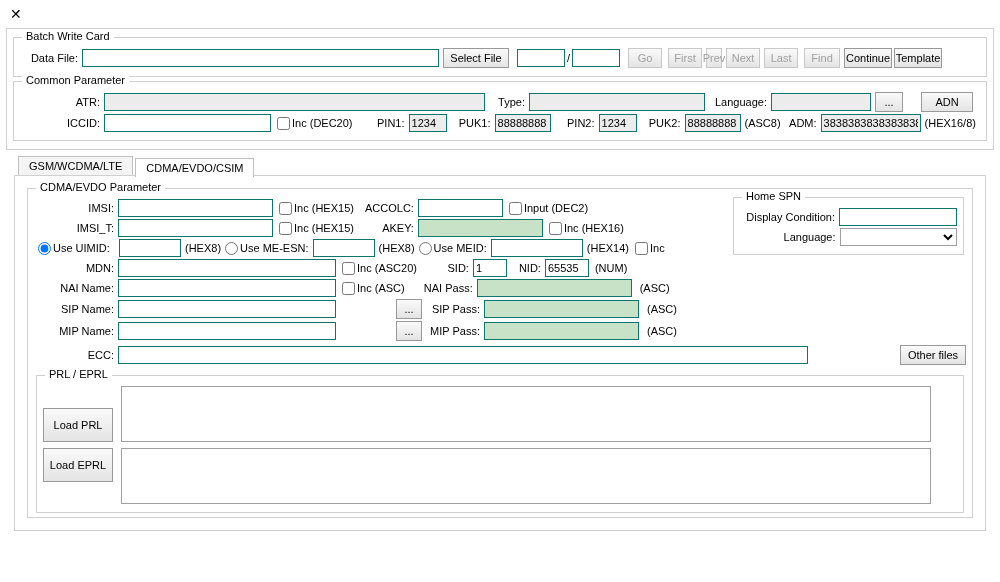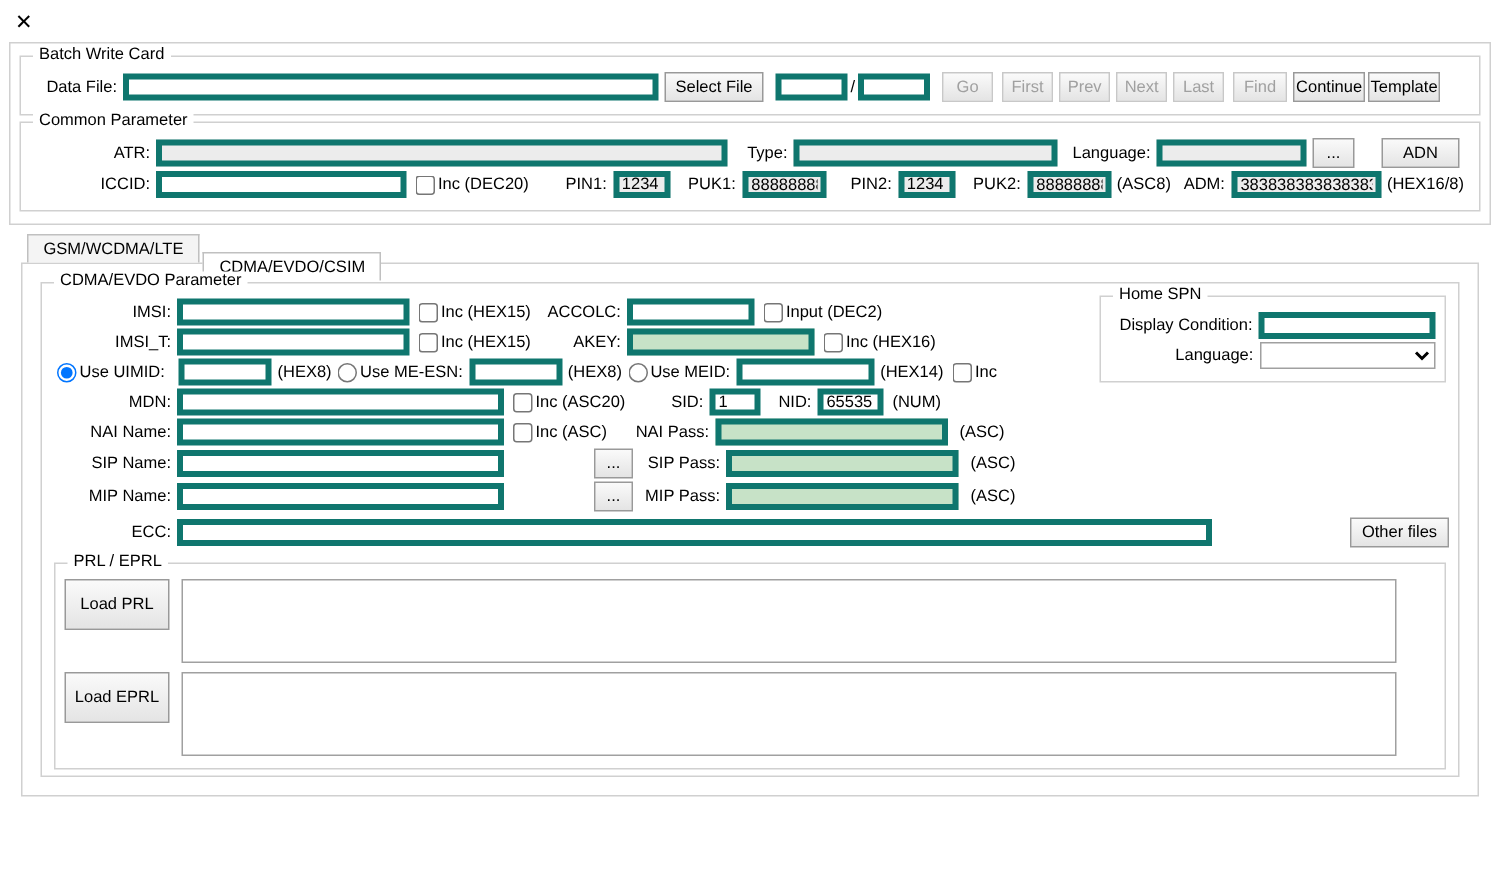--- a/index.html
+++ b/index.html
@@ -3,29 +3,29 @@
 <meta charset="utf-8">
 <style>
 html,body{margin:0;padding:0;font-family:Tahoma,Arial,sans-serif;font-size:11px;background:#fff;color:#000;width:1000px;height:582px;overflow:hidden}
 .titlebar{display:flex;justify-content:space-between;align-items:center;padding:4px 10px 0 10px;height:20px}
 .close-x{font-size:14px;cursor:pointer}
 .outer{border:1px solid #d0d0d0;margin:4px 6px;padding:4px}
 .row{display:flex;align-items:center;margin:2px 0}
 .lbl{text-align:right;padding-right:4px;white-space:nowrap}
 .btn{border:1px solid #999;background:linear-gradient(#fafafa,#e4e4e4);height:20px;display:flex;align-items:center;justify-content:center;font-size:11px;cursor:pointer;box-sizing:border-box}
 .btn.disabled{color:#a0a0a0;border-color:#c8c8c8}
-input[type=text],.txt{border:4px solid #0f766e;height:18px;font-size:11px;padding:0 2px;box-sizing:border-box;background:#fff}
+input[type=text],.txt{border:1px solid #0f766e;height:18px;font-size:11px;padding:0 2px;box-sizing:border-box;background:#fff}
 .txt.ro{background:#ececec}
 .txt.green{background:#c7e2c7}
 select.combo{border:1px solid #a0a0a0;height:20px;background:#1a4fd6;color:#fff}
 .fieldset{border:1px solid #d0d0d0;margin:4px 2px;padding:8px 6px 6px;position:relative}
 .legend{position:absolute;top:-8px;left:8px;background:#fff;padding:0 4px;font-size:11px}
 .tabs{display:flex;margin:6px 0 0 18px}
 .tab{border:1px solid #c0c0c0;border-bottom:none;padding:3px 10px;background:#f4f4f4;margin-right:2px;cursor:pointer}
-.tab.active{background:#fff;position:relative;top:12px}
+.tab.active{background:#fff;position:relative;top:2px}
 .tabpanel{border:1px solid #d0d0d0;margin:0 14px 6px 14px;padding:8px 10px}
 .chk{margin:0 2px 0 6px}
 .radio{margin:0 2px 0 4px}
 .note{white-space:nowrap}
 .ta{border:1px solid #a0a0a0;background:#fff;box-sizing:border-box;overflow-y:scroll;font-size:11px;padding:2px;resize:none}
 .small-combo{border:1px solid #a0a0a0;height:18px;background:#fff}
 </style>
 </head>
 <body>
 
@@ -44,21 +44,21 @@
       <div style="width:4px"></div>
       <div class="btn" style="width:66px">Select File</div>
       <div style="width:8px"></div>
       <input type="text" class="txt" style="width: 48px;">
       <span style="padding:0 2px">/</span>
       <input type="text" class="txt" style="width: 48px;">
       <div style="width:8px"></div>
       <div class="btn disabled" style="width:34px">Go</div>
       <div style="width:6px"></div>
       <div class="btn disabled" style="width:34px">First</div>
-      <div class="btn disabled" style="width:34px;margin-left:4px">Prev</div>
+      <div class="btn disabled" style="width:16px;margin-left:4px">Prev</div>
       <div class="btn disabled" style="width:34px;margin-left:4px">Next</div>
       <div class="btn disabled" style="width:34px;margin-left:4px">Last</div>
       <div style="width:6px"></div>
       <div class="btn disabled" style="width:36px">Find</div>
       <div style="width:4px"></div>
       <div class="btn" style="width:48px">Continue</div>
       <div class="btn" style="width:48px;margin-left:2px">Template</div>
     </div>
   </div>
 
@@ -211,21 +211,21 @@
 
     <div class="row">
       <span class="lbl" style="width:80px">ECC:</span>
       <input type="text" class="txt" style="width: 690px;">
       <div style="flex:1"></div>
       <div class="btn" style="width:66px">Other files</div>
     </div>
 
     <div class="fieldset" style="margin-top:10px">
       <span class="legend">PRL / EPRL</span>
-      <div class="row" style="align-items:flex-start">
+      <div class="row" style="align-items:flex-end">
         <div class="btn" style="width:70px;height:34px">Load PRL</div>
         <div style="width:8px"></div>
         <textarea class="ta" style="width: 810px; height: 56px;"></textarea>
       </div>
       <div class="row" style="align-items:flex-start;margin-top:6px">
         <div class="btn" style="width:70px;height:34px">Load EPRL</div>
         <div style="width:8px"></div>
         <textarea class="ta" style="width: 810px; height: 56px;"></textarea>
       </div>
     </div>

